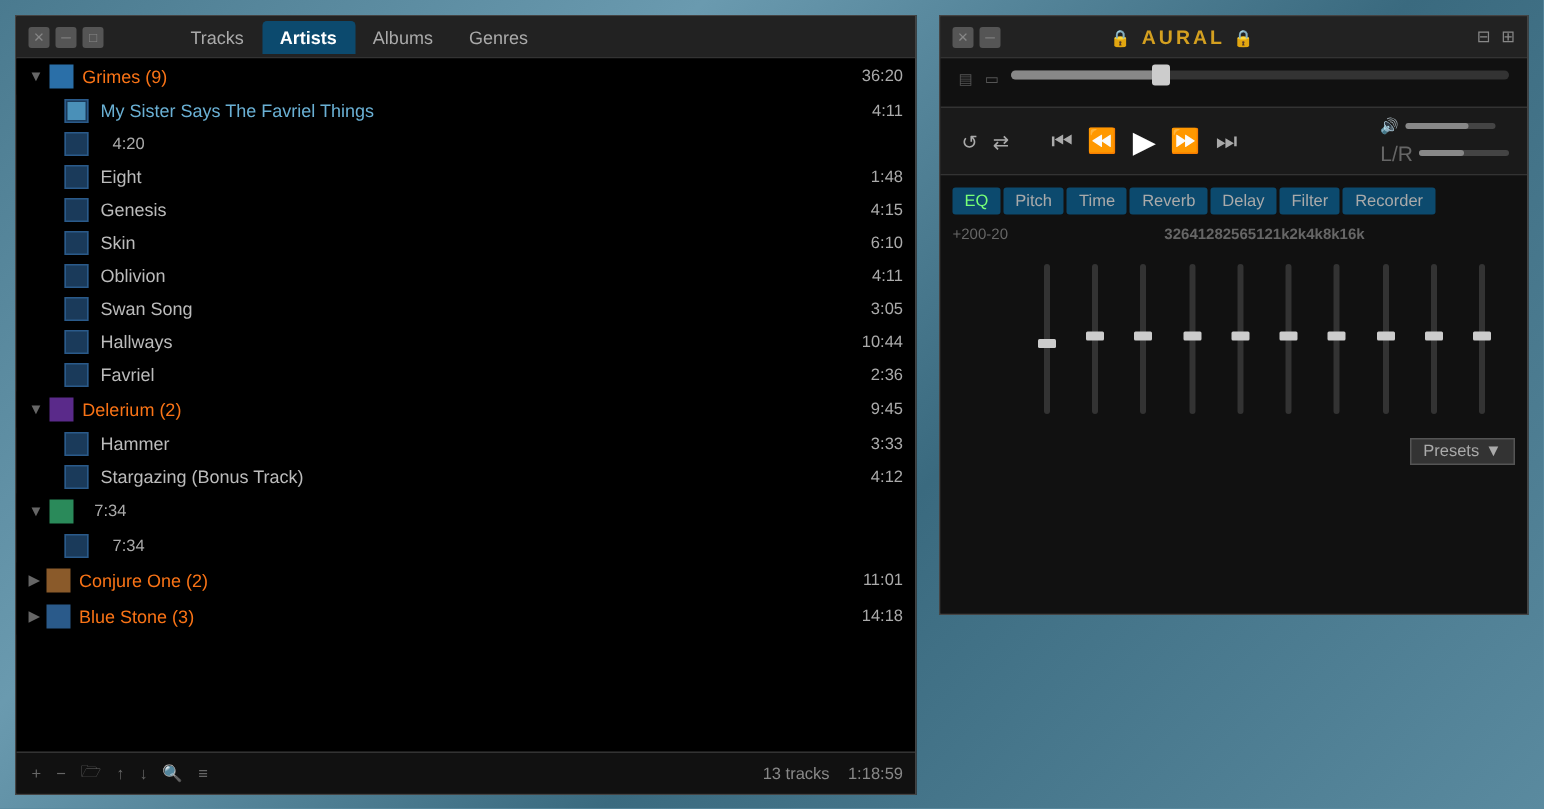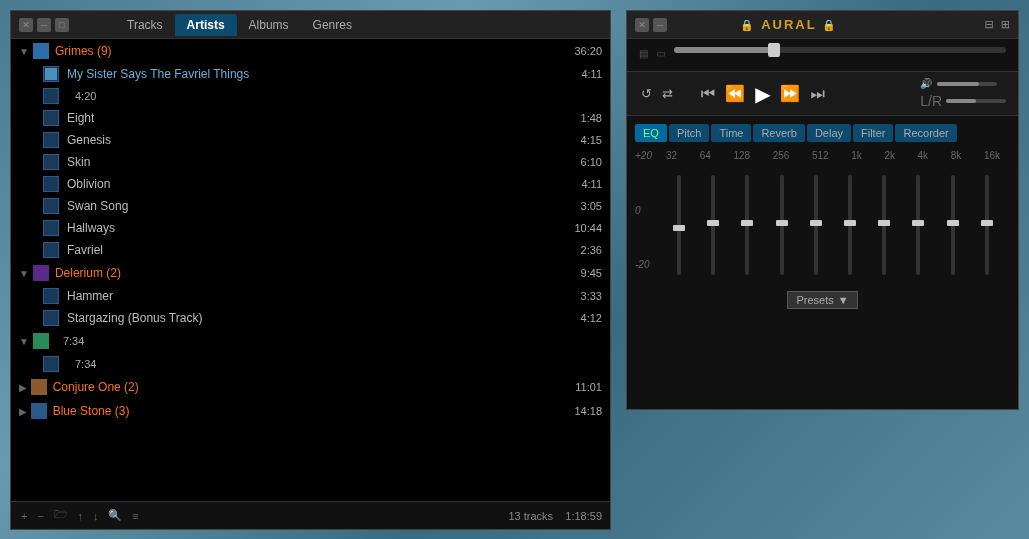--- a/index.html
+++ b/index.html
@@ -315,51 +315,51 @@
     .eq-tab {
       padding: 3px 8px;
       background: #0c4a6e;
       color: #aaa;
       font-size: 11px;
       cursor: pointer;
       border-radius: 2px;
     }
 
     .eq-tab.active {
-      background: #0369a1;
+      background: #0c4a6e;
       color: #7f7;
     }
 
     .eq-freq-labels {
       display: flex;
-      justify-content: space-between;
+      justify-content: center;
       color: #666;
       font-size: 10px;
       margin-bottom: 4px;
       padding: 0 10px;
+      font-weight: bold;
     }
 
     .eq-sliders {
       display: flex;
       align-items: flex-end;
       gap: 4px;
       height: 120px;
       padding: 0 8px;
       position: relative;
     }
 
     .eq-db-labels {
       display: flex;
-      flex-direction: column;
+      flex-direction: row;
       justify-content: space-between;
       height: 120px;
       color: #666;
       font-size: 10px;
       margin-right: 4px;
-      font-style: italic;
     }
 
     .eq-slider-col {
       display: flex;
       flex-direction: column;
       align-items: center;
       flex: 1;
       height: 120px;
       justify-content: flex-start;
       position: relative;
@@ -379,21 +379,21 @@
       width: 12px;
       height: 6px;
       background: #ccc;
       border-radius: 1px;
       left: -4px;
       top: 45%;
     }
 
     .eq-presets {
       display: flex;
-      justify-content: center;
+      justify-content: flex-end;
       align-items: center;
       margin-top: 6px;
       color: #888;
       font-size: 11px;
     }
 
     .presets-btn {
       background: #333;
       border: 1px solid #555;
       color: #aaa;

